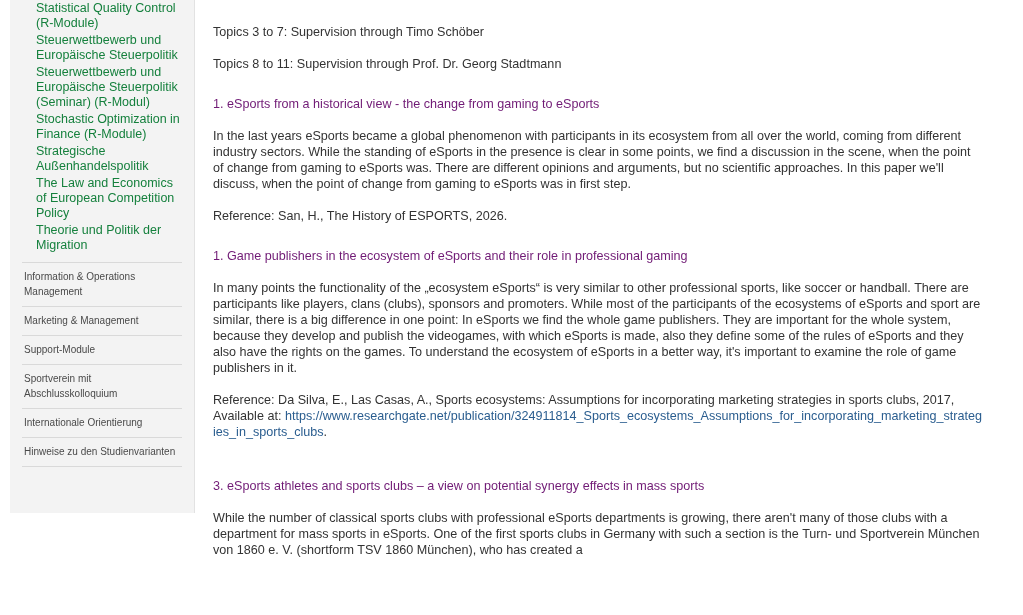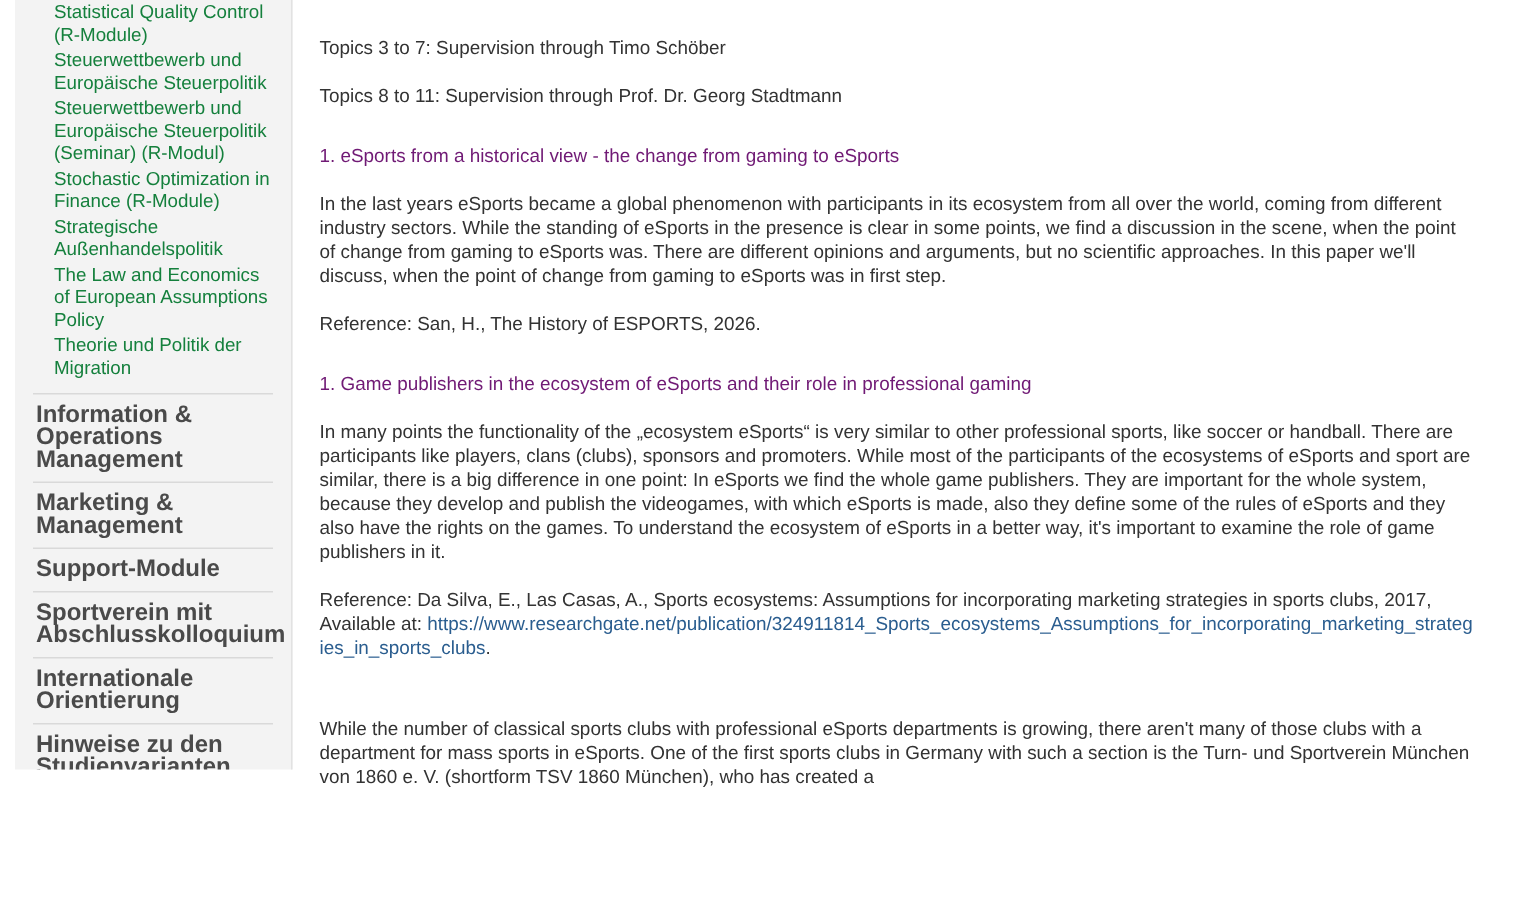--- a/index.html
+++ b/index.html
@@ -35,27 +35,26 @@
     font-size: 12.5px;
     line-height: 15px;
     text-decoration: none;
     padding: 1px 0 1px 14px;
     cursor: pointer;
   }
 
   .nav-section {
     display: block;
     color: #4a4a4a;
-    font-size: 16px;
+    font-size: 10px;
     line-height: 15px;
     text-decoration: none;
     padding: 6px 0 7px 2px;
     border-bottom: 1px solid #d9d9d9;
     cursor: pointer;
-    font-weight: bold;
   }
   .nav-section.first { border-top: 1px solid #d9d9d9; margin-top: 8px; }
 
   
   #content {
     position: absolute;
     left: 213px;
     top: 0;
     width: 790px;
     height: 615px;
@@ -88,21 +87,21 @@
 <body>
 
 <div id="page">
 
   <nav id="sidebar">
     <a class="nav-link">Statistical Quality Control (R-Module)</a>
     <a class="nav-link">Steuerwettbewerb und Europäische Steuerpolitik</a>
     <a class="nav-link">Steuerwettbewerb und Europäische Steuerpolitik (Seminar) (R-Modul)</a>
     <a class="nav-link">Stochastic Optimization in Finance (R-Module)</a>
     <a class="nav-link">Strategische Außenhandelspolitik</a>
-    <a class="nav-link">The Law and Economics of European Assumptions Policy</a>
+    <a class="nav-link">The Law and Economics of European Competition Policy</a>
     <a class="nav-link">Theorie und Politik der Migration</a>
 
     <a class="nav-section first">Information &amp; Operations Management</a>
     <a class="nav-section">Marketing &amp; Management</a>
     <a class="nav-section">Support-Module</a>
     <a class="nav-section">Sportverein mit Abschlusskolloquium</a>
     <a class="nav-section">Internationale Orientierung</a>
     <a class="nav-section">Hinweise zu den Studienvarianten</a>
   </nav>
 
@@ -117,16 +116,17 @@
     <p class="para">Reference: San, H., The History of ESPORTS, 2026.</p>
 
     <div class="spacer-sm"></div>
 
     <p class="heading">1. Game publishers in the ecosystem of eSports and their role in professional gaming</p>
     <p class="para">In many points the functionality of the „ecosystem eSports“ is very similar to other professional sports, like soccer or handball. There are participants like players, clans (clubs), sponsors and promoters. While most of the participants of the ecosystems of eSports and sport are similar, there is a big difference in one point: In eSports we find the whole game publishers. They are important for the whole system, because they develop and publish the videogames, with which eSports is made, also they define some of the rules of eSports and they also have the rights on the games. To understand the ecosystem of eSports in a better way, it's important to examine the role of game publishers in it.</p>
     <p class="para"><span>Reference: Da Silva, E., Las Casas, A., Sports ecosystems: Assumptions for incorporating marketing strategies in sports clubs, 2017, Available at: </span><a class="ext-link">https://www.researchgate.net/publication/324911814_Sports_ecosystems_Assumptions_for_incorporating_marketing_strategies_in_sports_clubs</a><span>.</span></p>
 
     <div class="spacer-lg"></div>
 
+    <p class="heading">3. eSports athletes and sports clubs – a view on potential synergy effects in mass sports</p>
     <p class="para">While the number of classical sports clubs with professional eSports departments is growing, there aren't many of those clubs with a department for mass sports in eSports. One of the first sports clubs in Germany with such a section is the Turn- und Sportverein München von 1860 e. V. (shortform TSV 1860 München), who has created a</p>
   </main>
 
 </div>
 
 </body></html>

